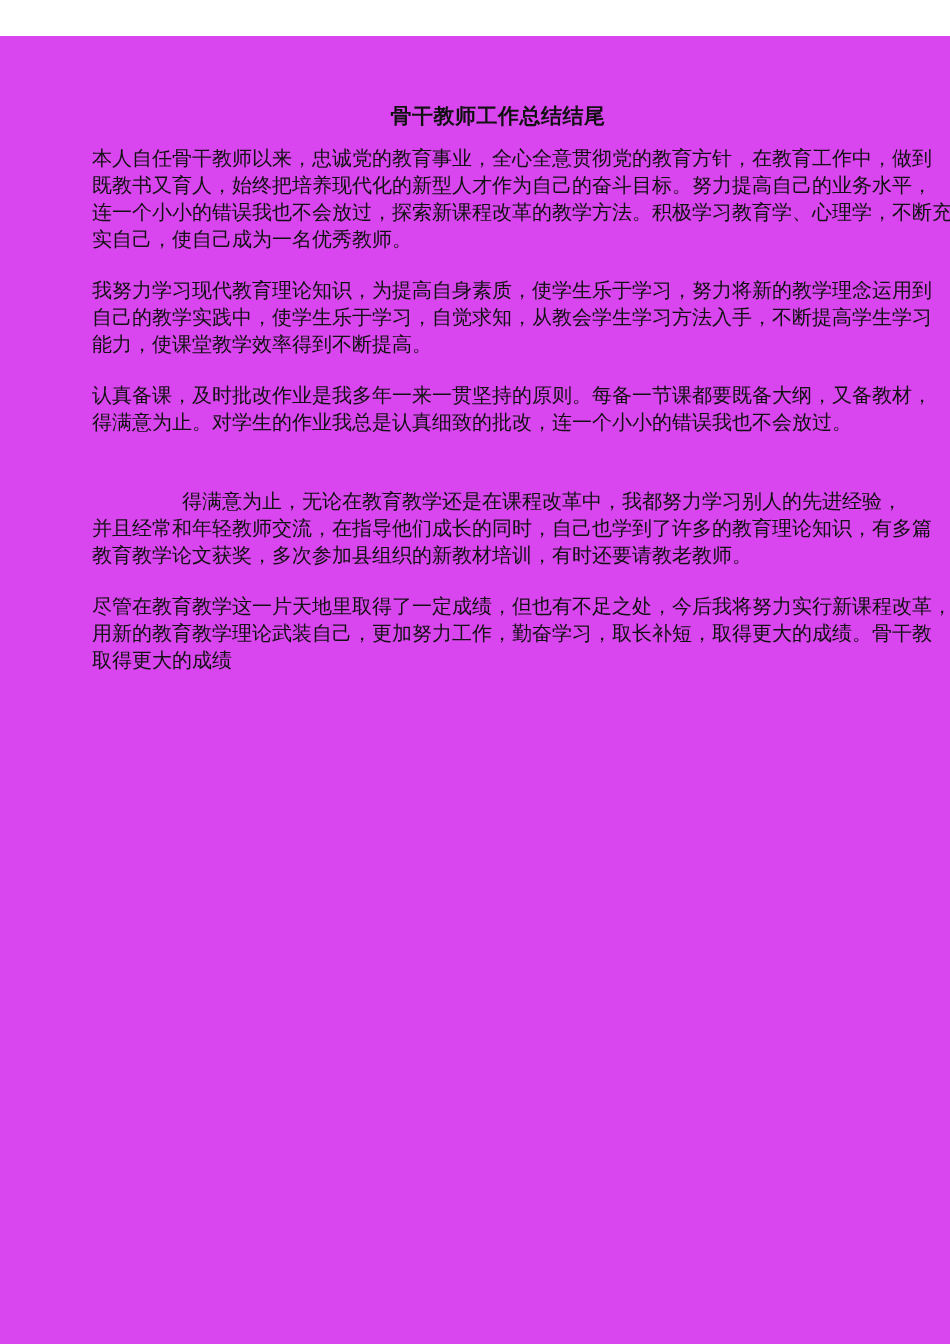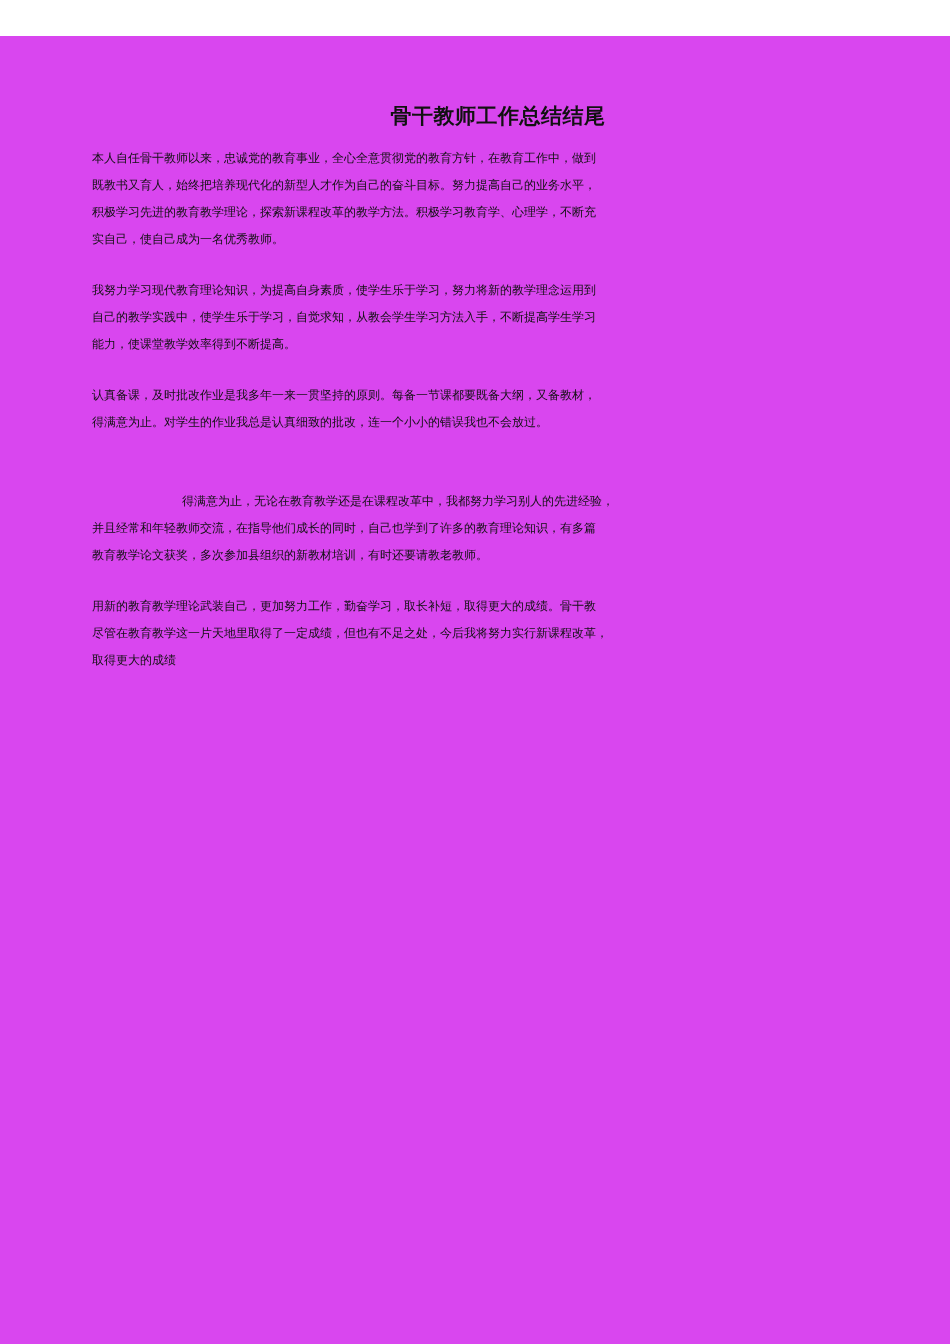--- a/index.html
+++ b/index.html
@@ -1,34 +1,34 @@
 <!DOCTYPE html>
 <html><head>
   <meta charset="utf-8">
   <style>
     html, body { margin: 0; padding: 0; background: #ffffff; }
     body { width: 950px; height: 1344px; position: relative; overflow: hidden;
            font-family: "DejaVu Serif", "Liberation Serif", serif; color: #111; }
     .page { position: absolute; left: 0; top: 0; width: 950px; height: 1344px; background: #d946ef; margin-top: 36px; }
     .title { position: absolute; top: 64px; left: 0; width: 996px; text-align: center;
              font-size: 21px; font-weight: bold; letter-spacing: 0.5px; line-height: 32px; }
-    .para { position: absolute; left: 92px; width: 820px; font-size: 12px; line-height: 27px; }
+    .para { position: absolute; left: 92px; width: 820px; font-size: 20px; line-height: 27px; }
     .line { display: block; white-space: nowrap; }
     .indent { padding-left: 90px; }
   </style>
 </head>
 <body>
 
 <div class="page">
   <div class="title">骨干教师工作总结结尾</div>
 
   <div class="para" style="top:109px">
     <span class="line">本人自任骨干教师以来，忠诚党的教育事业，全心全意贯彻党的教育方针，在教育工作中，做到</span>
     <span class="line">既教书又育人，始终把培养现代化的新型人才作为自己的奋斗目标。努力提高自己的业务水平，</span>
-    <span class="line">积极学习先进的教育教学理论，探索新课程改革的教学方法。积极学习教育学、心理学，不断充</span>
+    <span class="line">连一个小小的错误我也不会放过，探索新课程改革的教学方法。积极学习教育学、心理学，不断充</span>
     <span class="line">实自己，使自己成为一名优秀教师。</span>
   </div>
 
   <div class="para" style="top:241px">
     <span class="line">我努力学习现代教育理论知识，为提高自身素质，使学生乐于学习，努力将新的教学理念运用到</span>
     <span class="line">自己的教学实践中，使学生乐于学习，自觉求知，从教会学生学习方法入手，不断提高学生学习</span>
     <span class="line">能力，使课堂教学效率得到不断提高。</span>
   </div>
 
   <div class="para" style="top:346px">
@@ -36,17 +36,17 @@
     <span class="line">得满意为止。对学生的作业我总是认真细致的批改，连一个小小的错误我也不会放过。</span>
   </div>
 
   <div class="para" style="top:452px">
     <span class="line indent">得满意为止，无论在教育教学还是在课程改革中，我都努力学习别人的先进经验，</span>
     <span class="line">并且经常和年轻教师交流，在指导他们成长的同时，自己也学到了许多的教育理论知识，有多篇</span>
     <span class="line">教育教学论文获奖，多次参加县组织的新教材培训，有时还要请教老教师。</span>
   </div>
 
   <div class="para" style="top:557px">
+    <span class="line">尽管在教育教学这一片天地里取得了一定成绩，但也有不足之处，今后我将努力实行新课程改革，</span>
     <span class="line">用新的教育教学理论武装自己，更加努力工作，勤奋学习，取长补短，取得更大的成绩。骨干教</span>
-    <span class="line">尽管在教育教学这一片天地里取得了一定成绩，但也有不足之处，今后我将努力实行新课程改革，</span>
     <span class="line">取得更大的成绩</span>
   </div>
 </div>
 
 </body></html>

